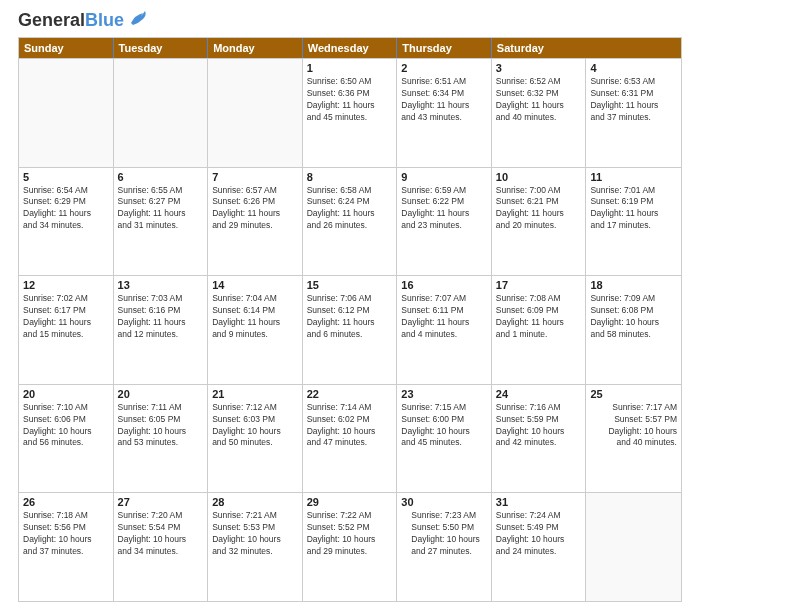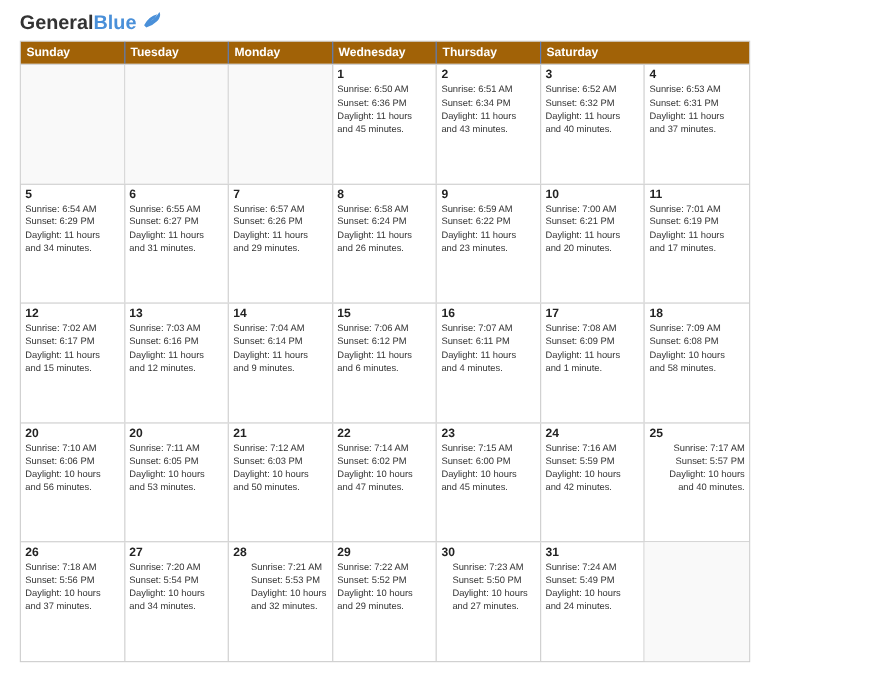--- a/index.html
+++ b/index.html
@@ -327,21 +327,21 @@
           </div>
           <div class="cal-cell">
             <div class="day-num">27</div>
             <div class="day-info" style="white-space: pre-line;">Sunrise: 7:20 AM
 Sunset: 5:54 PM
 Daylight: 10 hours
 and 34 minutes.</div>
           </div>
           <div class="cal-cell">
             <div class="day-num">28</div>
-            <div class="day-info" style="white-space: pre-line; margin-left: 16px;">Sunrise: 7:21 AM
+            <div class="day-info" style="white-space: pre-line;">Sunrise: 7:21 AM
 Sunset: 5:53 PM
 Daylight: 10 hours
 and 32 minutes.</div>
           </div>
           <div class="cal-cell">
             <div class="day-num">29</div>
             <div class="day-info" style="white-space: pre-line;">Sunrise: 7:22 AM
 Sunset: 5:52 PM
 Daylight: 10 hours
 and 29 minutes.</div>

